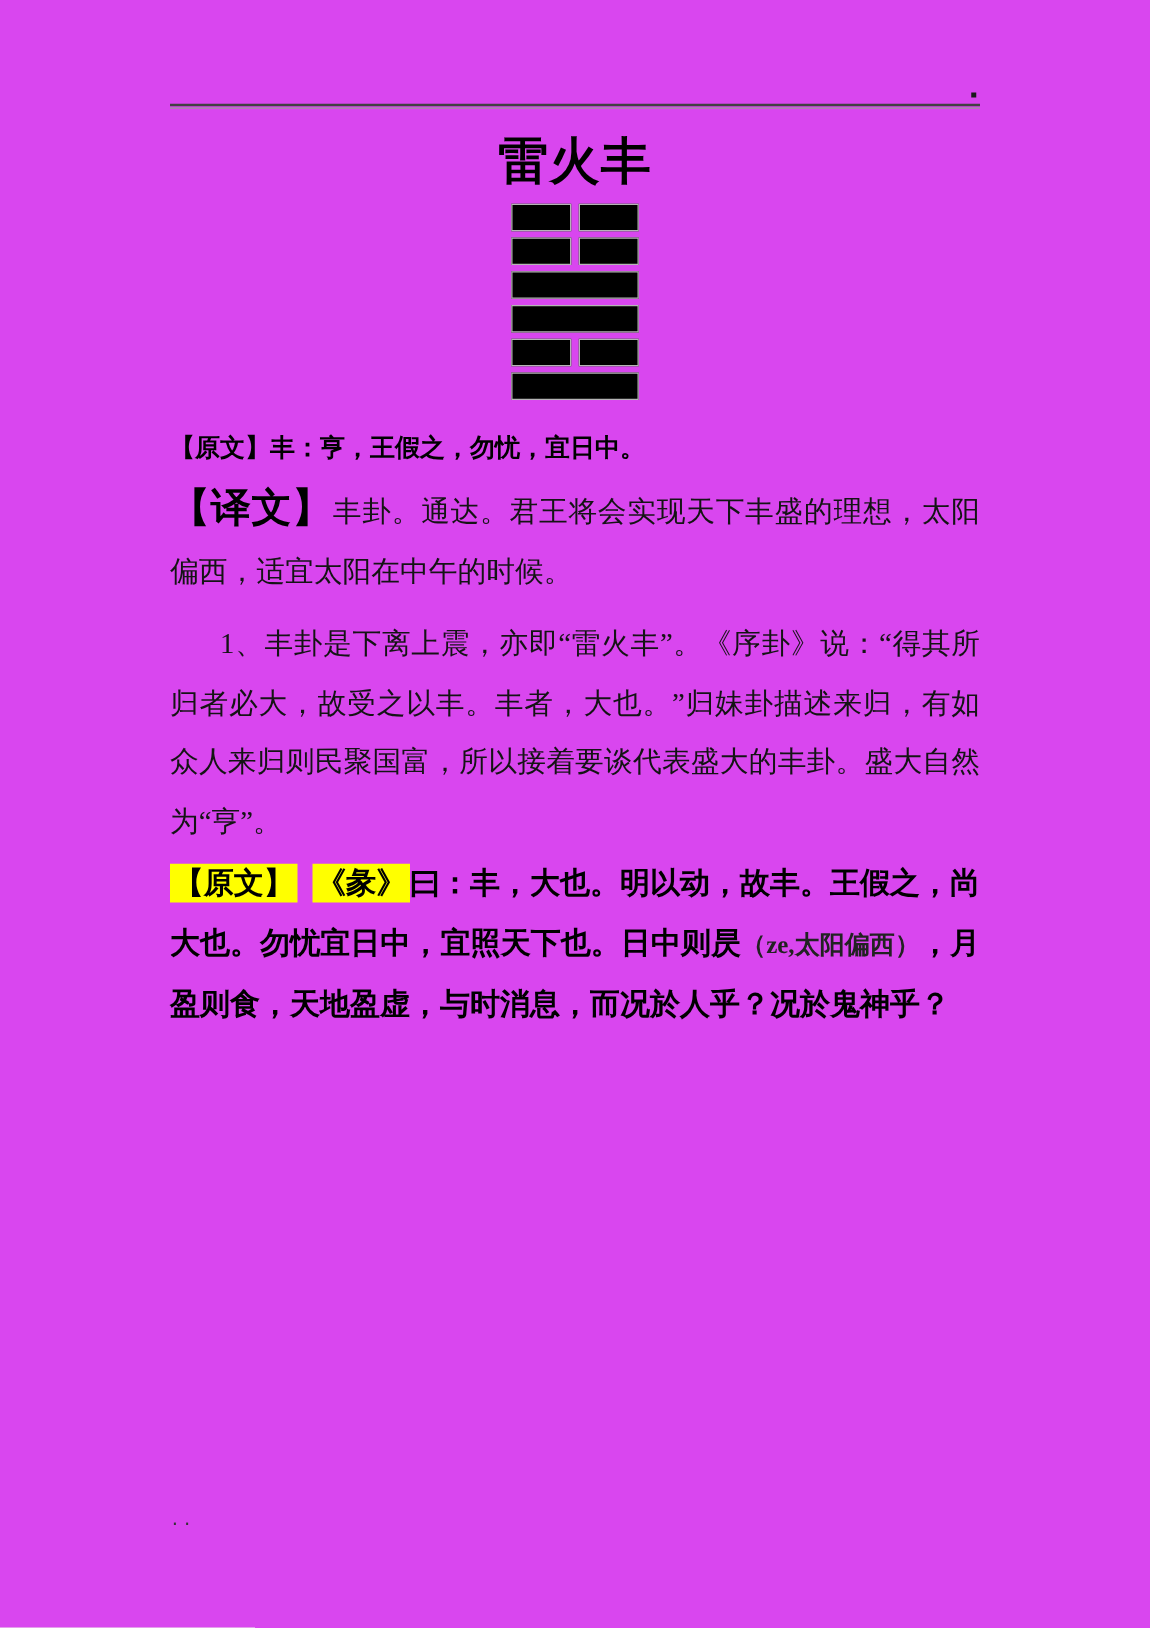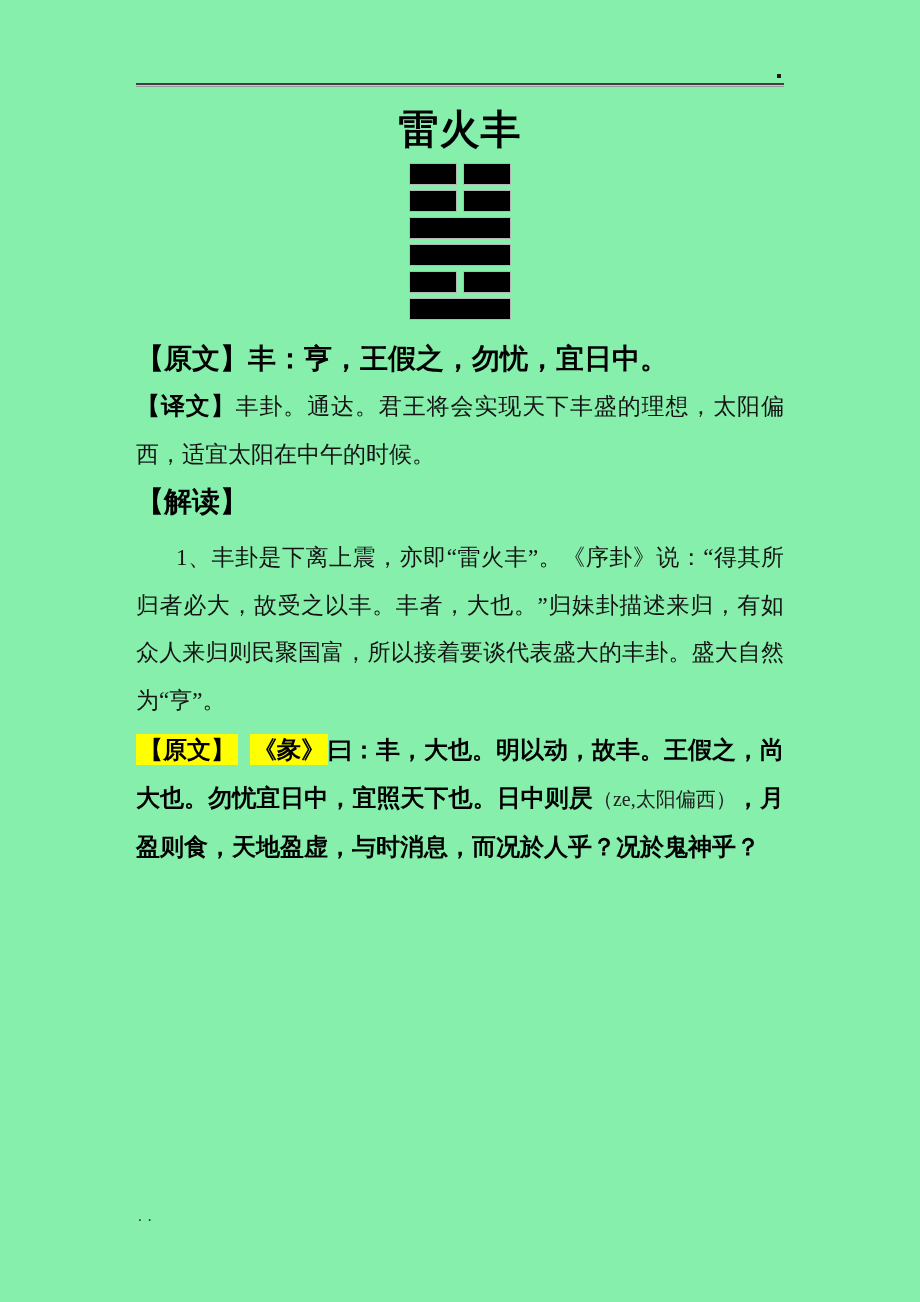--- a/index.html
+++ b/index.html
@@ -1,21 +1,21 @@
 <!DOCTYPE html>
 <html><head>
 <meta charset="utf-8">
 <style>
   * { margin: 0; padding: 0; box-sizing: border-box; }
   html, body { background: #e8e8e8; }
   .page {
     position: relative;
     width: 920px;
     height: 1302px;
-    background: #86efac;
+    background: #d946ef;
     margin: 0 auto;
     overflow: hidden;
     color: #000;
   }
   .top-rule {
     position: absolute;
     left: 136px;
     top: 83px;
     width: 648px;
     height: 4px;
@@ -55,55 +55,55 @@
     background: #000000;
     border: 1px solid #b5b5b5;
   }
   .hex-row.broken .hex-block + .hex-block { margin-left: 6px; }
   .content {
     margin: 17px 136px 0;
   }
   .heading-line {
     font-family: "Liberation Sans", sans-serif;
     font-weight: bold;
-    font-size: 28px;
+    font-size: 20px;
     line-height: 44px;
   }
   .body-text {
     font-family: "Liberation Serif", serif;
     font-size: 23px;
     line-height: 47.5px;
     text-align: justify;
     text-justify: inter-ideograph;
     color: #141414;
   }
   .translation { margin-top: 2px; }
   .translation .label {
     font-family: Liberation Serif, serif;
     font-weight: bold;
-    font-size: 24px;
+    font-size: 32px;
     color: #000;
   }
   .h-interpretation { margin-top: 2px; }
   .para { text-indent: 40px; }
   .para-1 { margin-top: 10px; }
   .bottom-section {
     margin-top: 2px;
     font-family: "Liberation Sans", sans-serif;
     font-weight: bold;
     font-size: 24px;
     line-height: 47.5px;
     text-align: justify;
     text-justify: inter-ideograph;
   }
   .hl { padding: 2px 3px; }
   .book-label { margin-left: 12px; }
   .annotation {
     font-family: "Liberation Serif", serif;
-    font-weight: normal;
+    font-weight: bold;
     font-size: 20px;
     color: #222;
   }
   .bottom-mark {
     position: absolute;
     left: 136px;
     top: 1209px;
     font-family: "DejaVu Sans Mono", monospace;
     font-size: 13px;
     letter-spacing: 2px;
@@ -143,21 +143,20 @@
         <span class="hex-block" style="background: rgb(0, 0, 0);"></span>
       </div>
     </div>
 
   <div class="content">
 
     <p class="heading-line"><span>【原文】</span><span>丰：亨，王假之，勿忧，宜日中。</span></p>
 
     <p class="body-text translation"><span class="label">【译文】</span><span>丰卦。通达。君王将会实现天下丰盛的理想，太阳偏西，适宜太阳在中午的时候。</span></p>
 
-    <p class="heading-line h-interpretation">【解读】</p>
 
     <p class="body-text para para-1">1、丰卦是下离上震，亦即“雷火丰”。《序卦》说：“得其所归者必大，故受之以丰。丰者，大也。”归妹卦描述来归，有如众人来归则民聚国富，所以接着要谈代表盛大的丰卦。盛大自然为“亨”。</p>
 
 
 
     <p class="bottom-section"><span class="hl" style="background: rgb(255, 255, 0);">【原文】</span><span class="hl book-label" style="background: rgb(255, 255, 0);">《彖》</span><span>曰：丰，大也。明以动，故丰。王假之，尚大也。勿忧宜日中，宜照天下也。日中则昃</span><span class="annotation">（ze,太阳偏西）</span><span>，月盈则食，天地盈虚，与时消息，而况於人乎？况於鬼神乎？</span></p>
 
   </div>
 
   <div class="bottom-mark">..</div>

